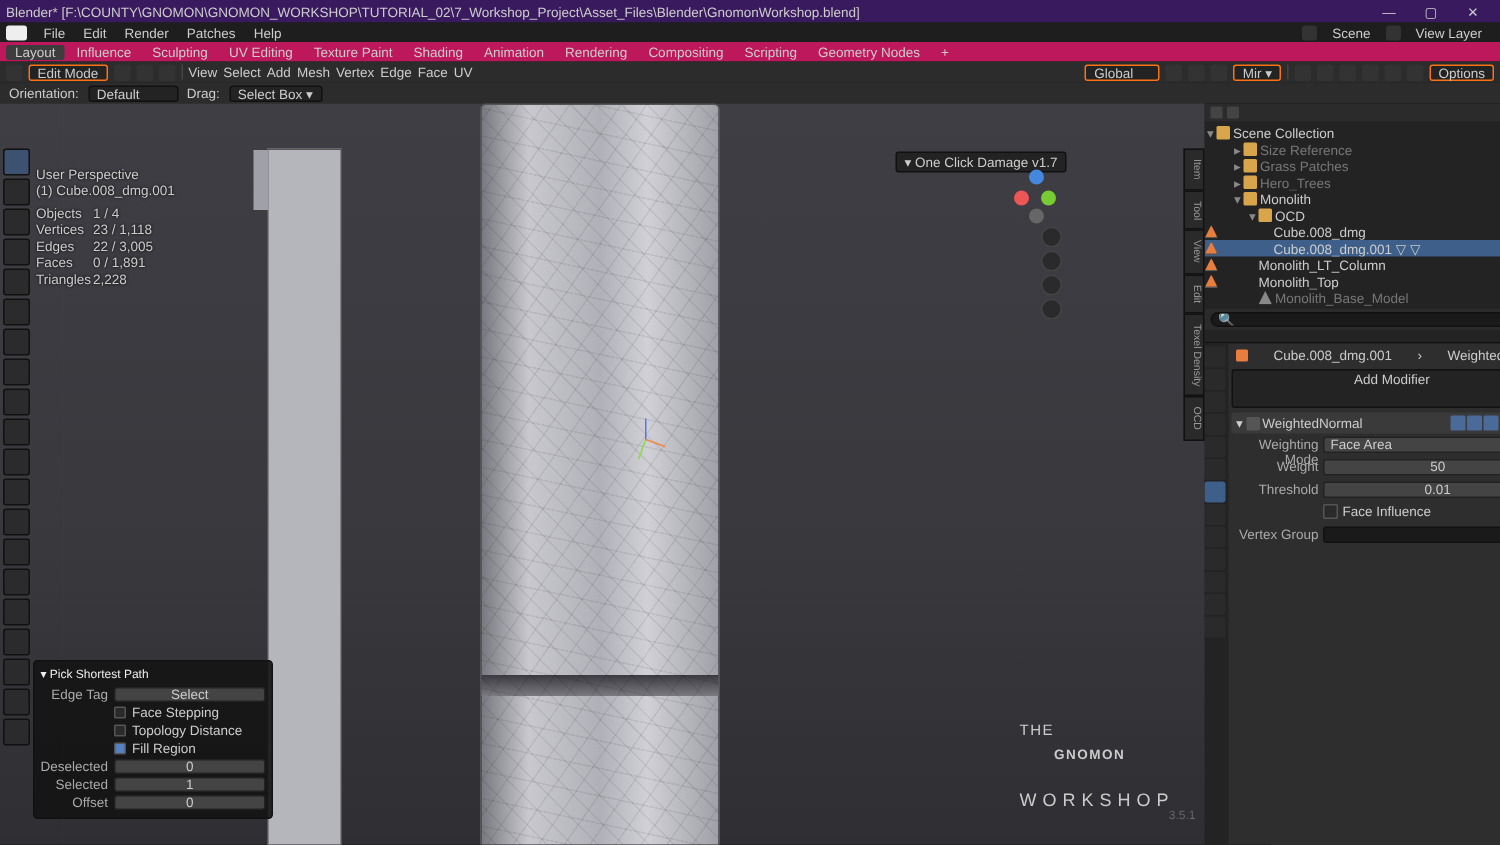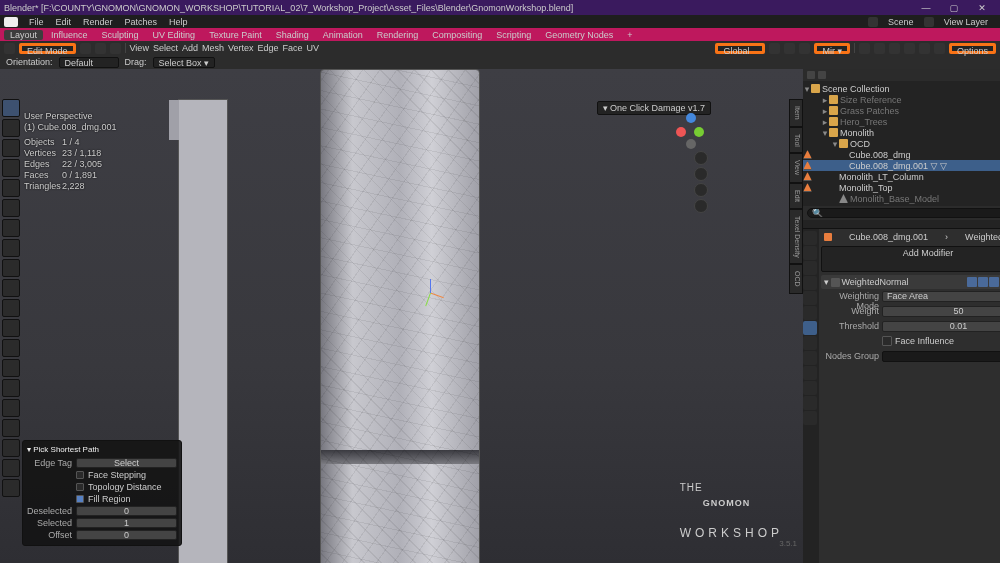--- a/index.html
+++ b/index.html
@@ -7,21 +7,21 @@
 .titlebar{height:15px;background:#3a1a5e;display:flex;align-items:center;padding:0 4px;color:#fff;font-size:8px}
 .titlebar .spacer{flex:1}
 .titlebar .winctl{width:28px;text-align:center;color:#ccc}
 .menubar{height:13px;background:#1e1e1e;display:flex;align-items:center;padding:0 4px;gap:2px}
 .menubar .logo{width:14px;height:10px;background:#eee;border-radius:2px;display:inline-block;margin-right:4px}
 .menubar span{padding:0 5px;cursor:default}
 .workspacebar{height:13px;background:#be185d;display:flex;align-items:center;padding:0 4px;gap:2px}
 .workspacebar span{padding:0 6px}
 .workspacebar .active{background:#3d3d3d;border-radius:2px}
 .headerbar{height:14px;background:#2c2c2c;display:flex;align-items:center;padding:0 4px;gap:4px}
-.headerbar .btn,.headerbar .drop{background:#232323;border:3px solid #f97316;border-radius:2px;padding:1px 5px;height:11px;line-height:9px}
+.headerbar .btn,.headerbar .drop{background:#232323;border:1px solid #f97316;border-radius:2px;padding:1px 5px;height:11px;line-height:9px}
 .headerbar .drop{min-width:50px}
 .headerbar .sep{width:1px;height:10px;background:#444}
 .headerbar .spacer{flex:1}
 .headerbar .ico{width:11px;height:11px;background:#333;border-radius:2px}
 .optionsbar{height:14px;background:#2c2c2c;display:flex;align-items:center;padding:0 6px;gap:6px}
 .optionsbar .drop{background:#232323;border:1px solid #111;border-radius:2px;padding:1px 5px;height:11px;line-height:9px;min-width:60px}
 .main{display:flex;height:495px}
 .viewport{flex:1;position:relative;background:linear-gradient(180deg,#3e3e44 0%,#38383d 60%,#2e2e33 100%)}
 .viewport::before{content:"";position:absolute;inset:0;background:
  linear-gradient(transparent 49.9%,rgba(90,90,100,.25) 50%,transparent 50.1%) 0 30%/100% 280px,
@@ -482,21 +482,21 @@
           <div class="field">
               <label>Threshold</label>
               <div class="val">0.01</div>
             </div>
           <div class="field">
               <label></label>
               <div class="chk"></div>
               <span>Face Influence</span>
             </div>
           <div class="field">
-              <label>Nodes Group</label>
+              <label>Vertex Group</label>
               <div class="vginput"></div>
               <div class="chk"></div>
             </div>
         </div>
       </div>
     </div>
   </div>
 </div>
 
 </body></html>

